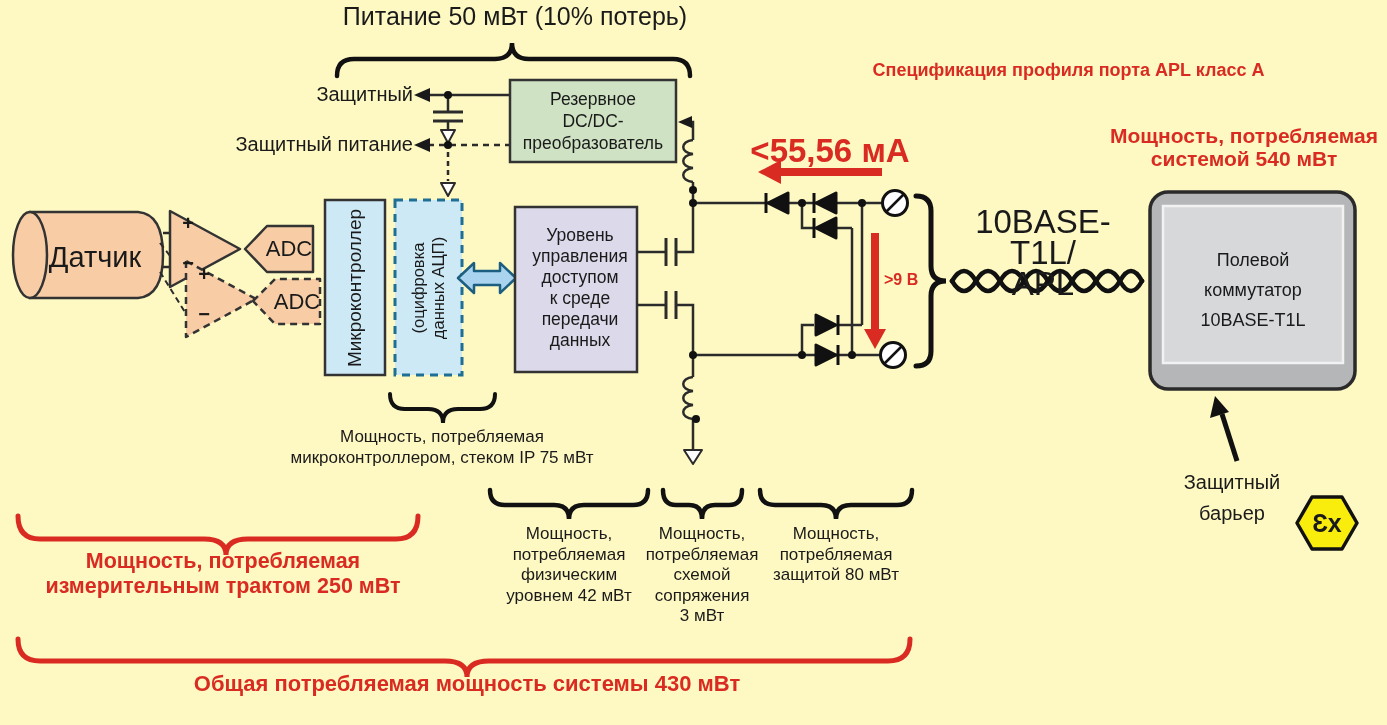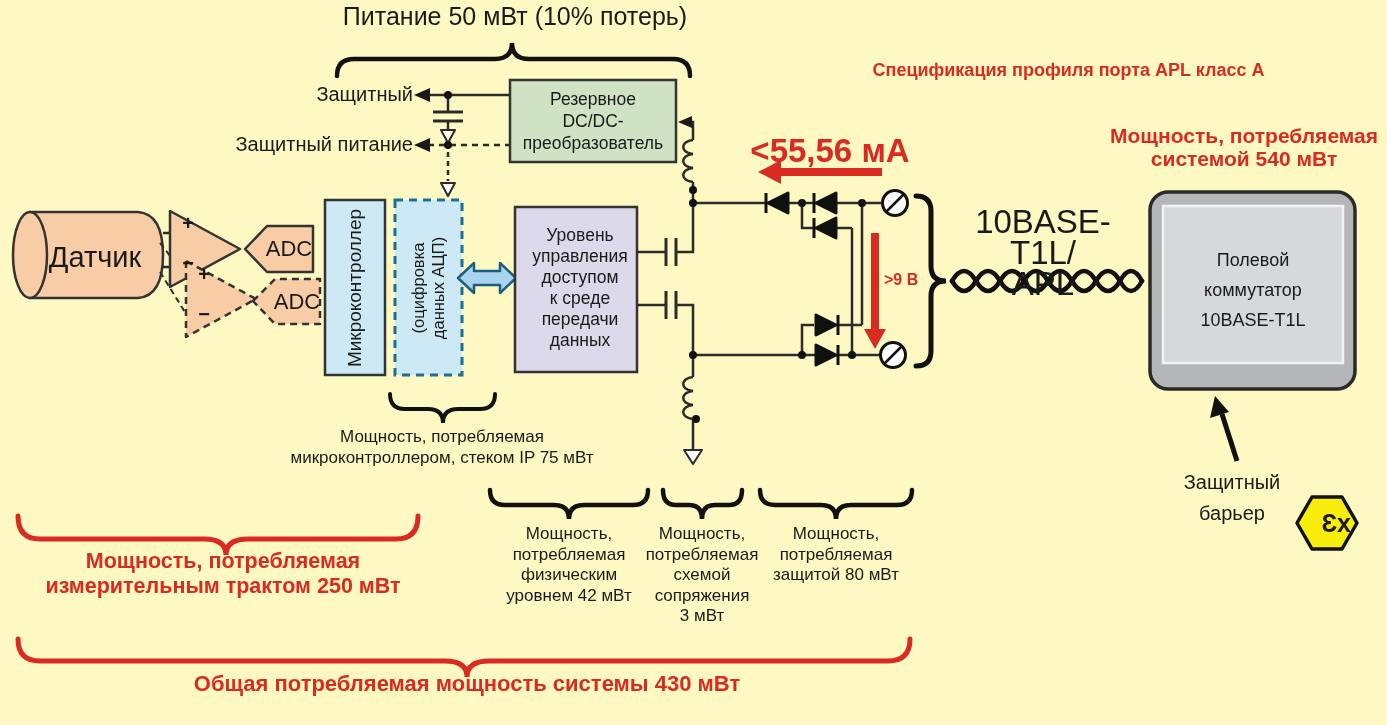--- a/index.html
+++ b/index.html
@@ -215,21 +215,21 @@
 
 <div class="lbl c" style="left:943px;top:206px;width:200px;font-size:33px;line-height:31px;">10BASE-T1L/
 APL</div>
 <div class="lbl c" style="left:1153px;top:245px;width:200px;font-size:18px;line-height:30px;">Полевой
 коммутатор
 10BASE-T1L</div>
 <div class="lbl c red" style="left:1098px;top:124px;width:292px;font-size:21px;line-height:23px;">Мощность, потребляемая
 системой 540 мВт</div>
 <div class="lbl c" style="left:1137px;top:467px;width:190px;font-size:20px;line-height:31px;">Защитный
 барьер</div>
-<div class="lbl c" style="left:1303px;top:509px;width:48px;font-size:25px;font-weight:bold;z-index:3;text-align:right;">Ɛx</div>
+<div class="lbl c" style="left:1303px;top:509px;width:48px;font-size:25px;font-weight:bold;z-index:3;">Ɛx</div>
 
 <div class="lbl c" style="left:287px;top:427px;width:310px;font-size:17px;line-height:20.5px;">Мощность, потребляемая
 микроконтроллером, стеком IP 75 мВт</div>
 <div class="lbl c" style="left:494px;top:524px;width:150px;font-size:17px;line-height:20.5px;">Мощность,
 потребляемая
 физическим
 уровнем 42 мВт</div>
 <div class="lbl c" style="left:642px;top:524px;width:120px;font-size:17px;line-height:20.5px;">Мощность,
 потребляемая
 схемой

